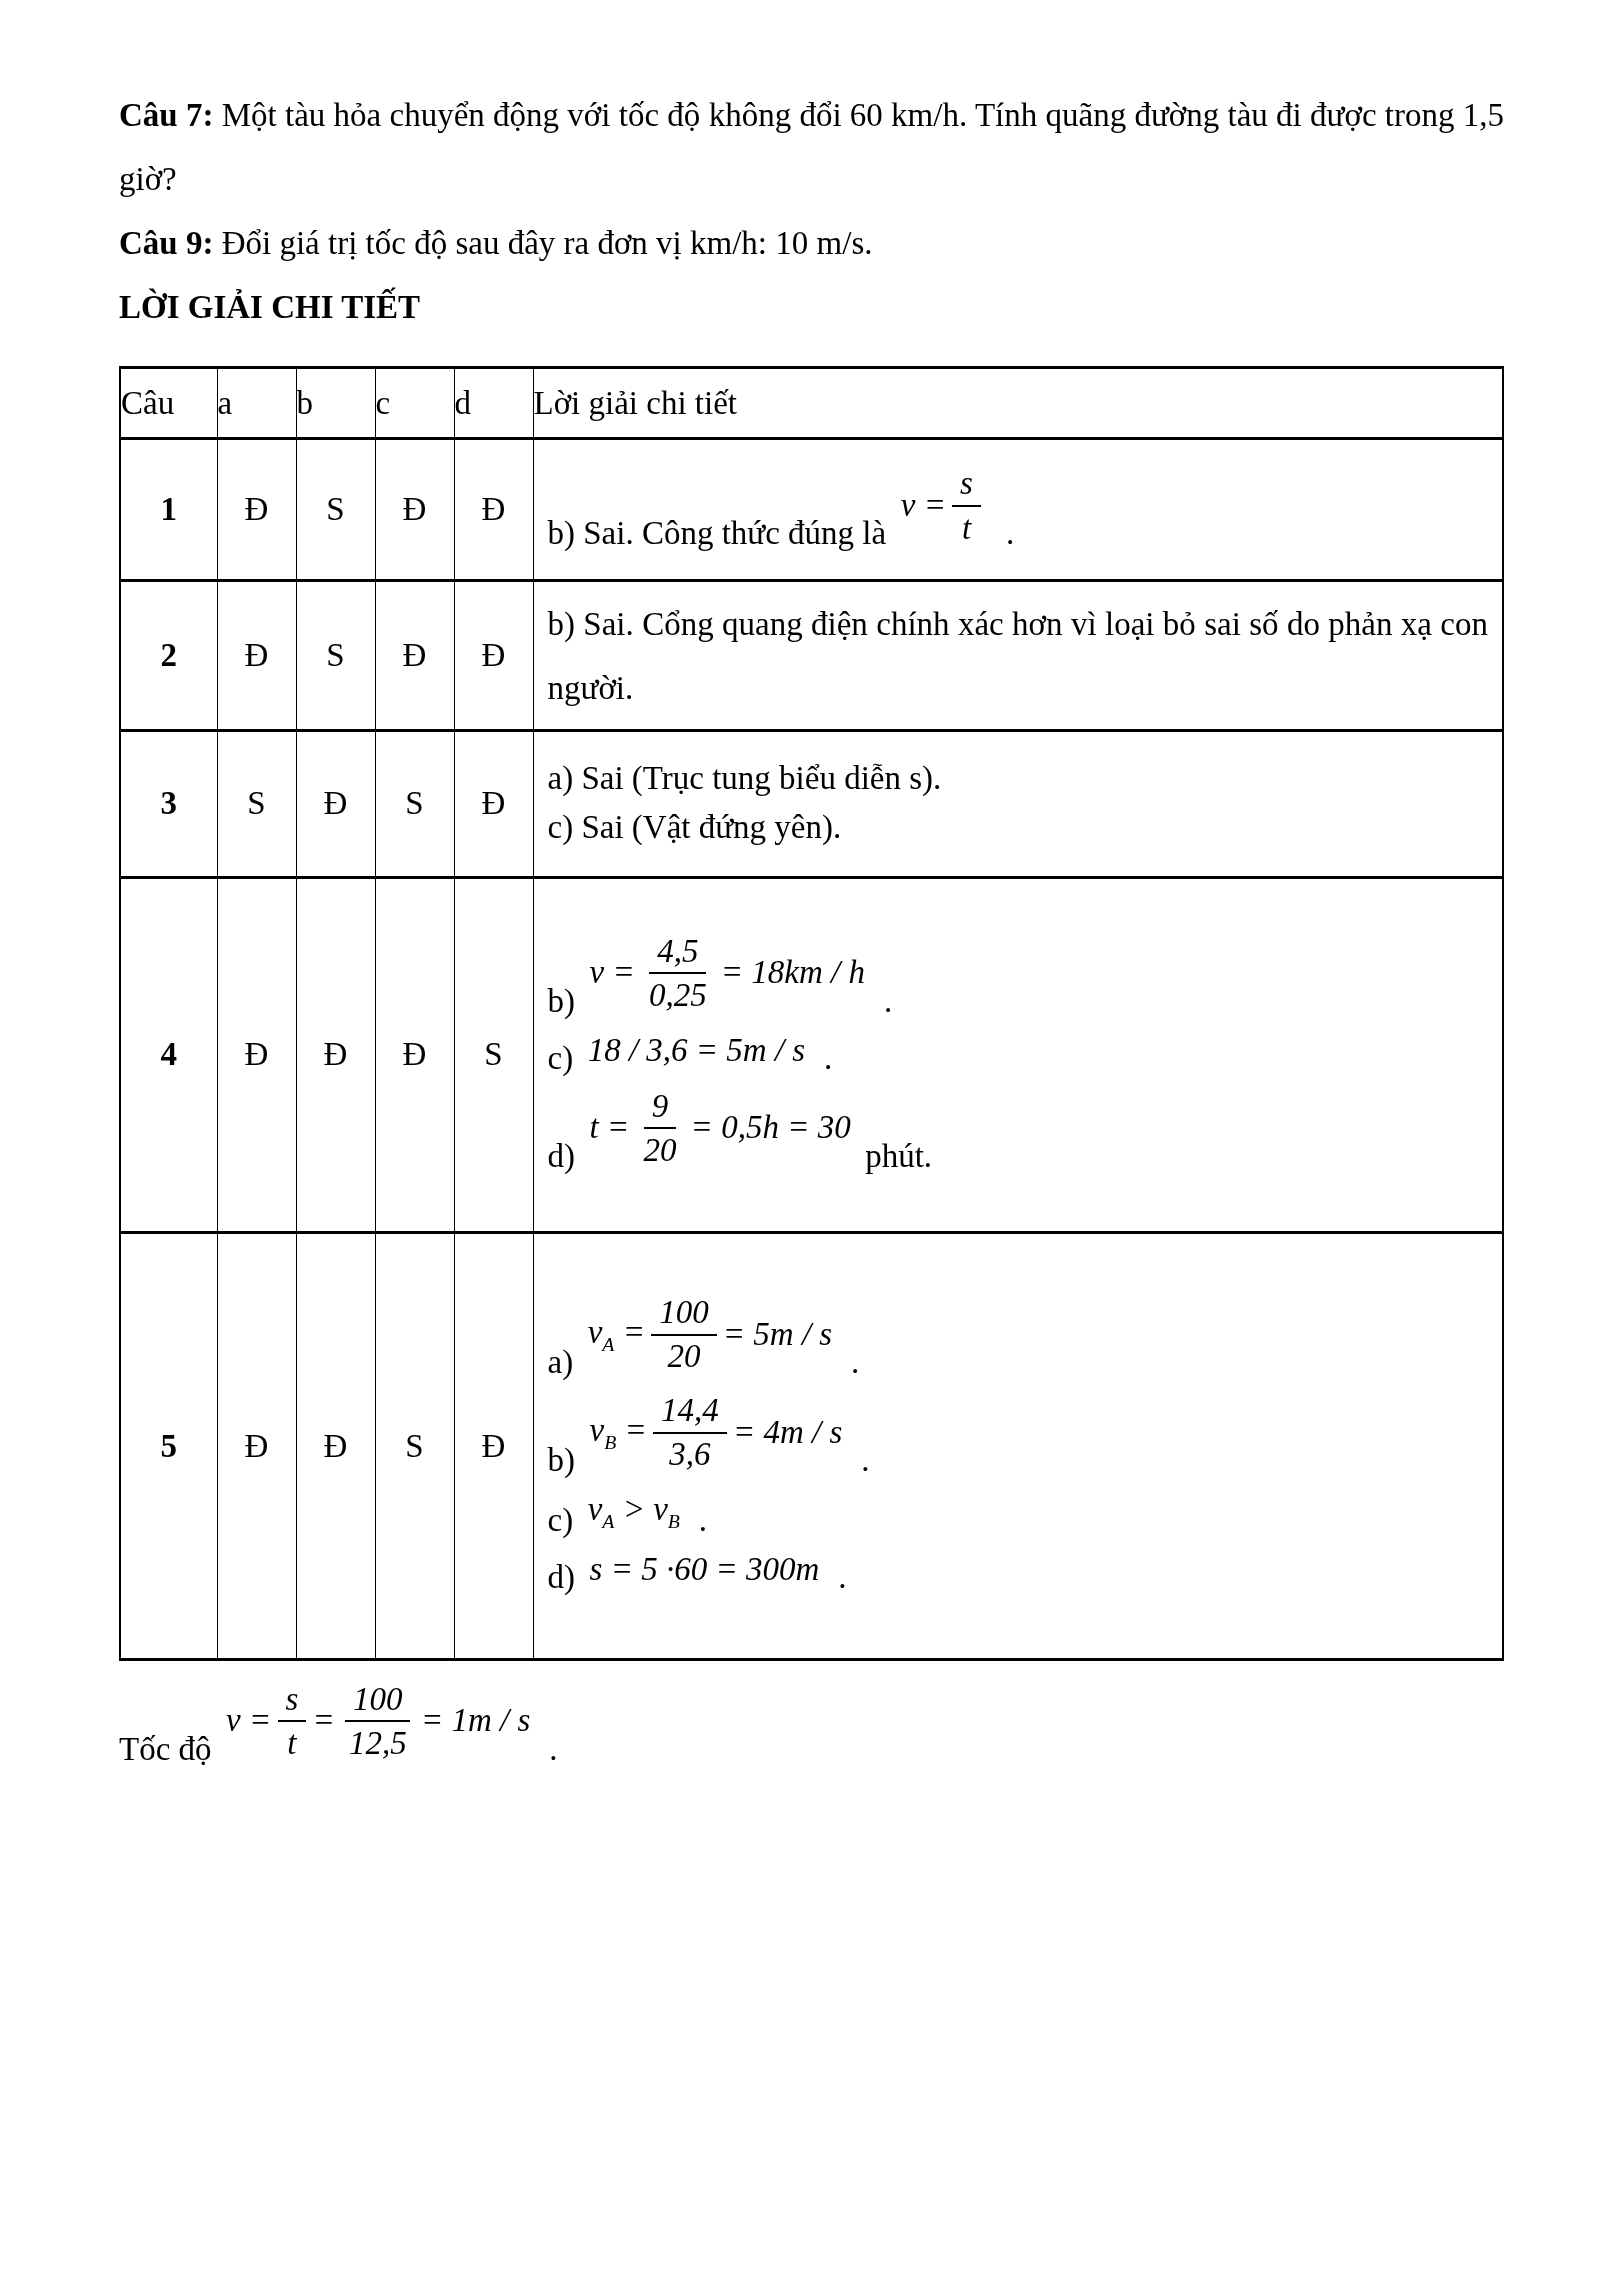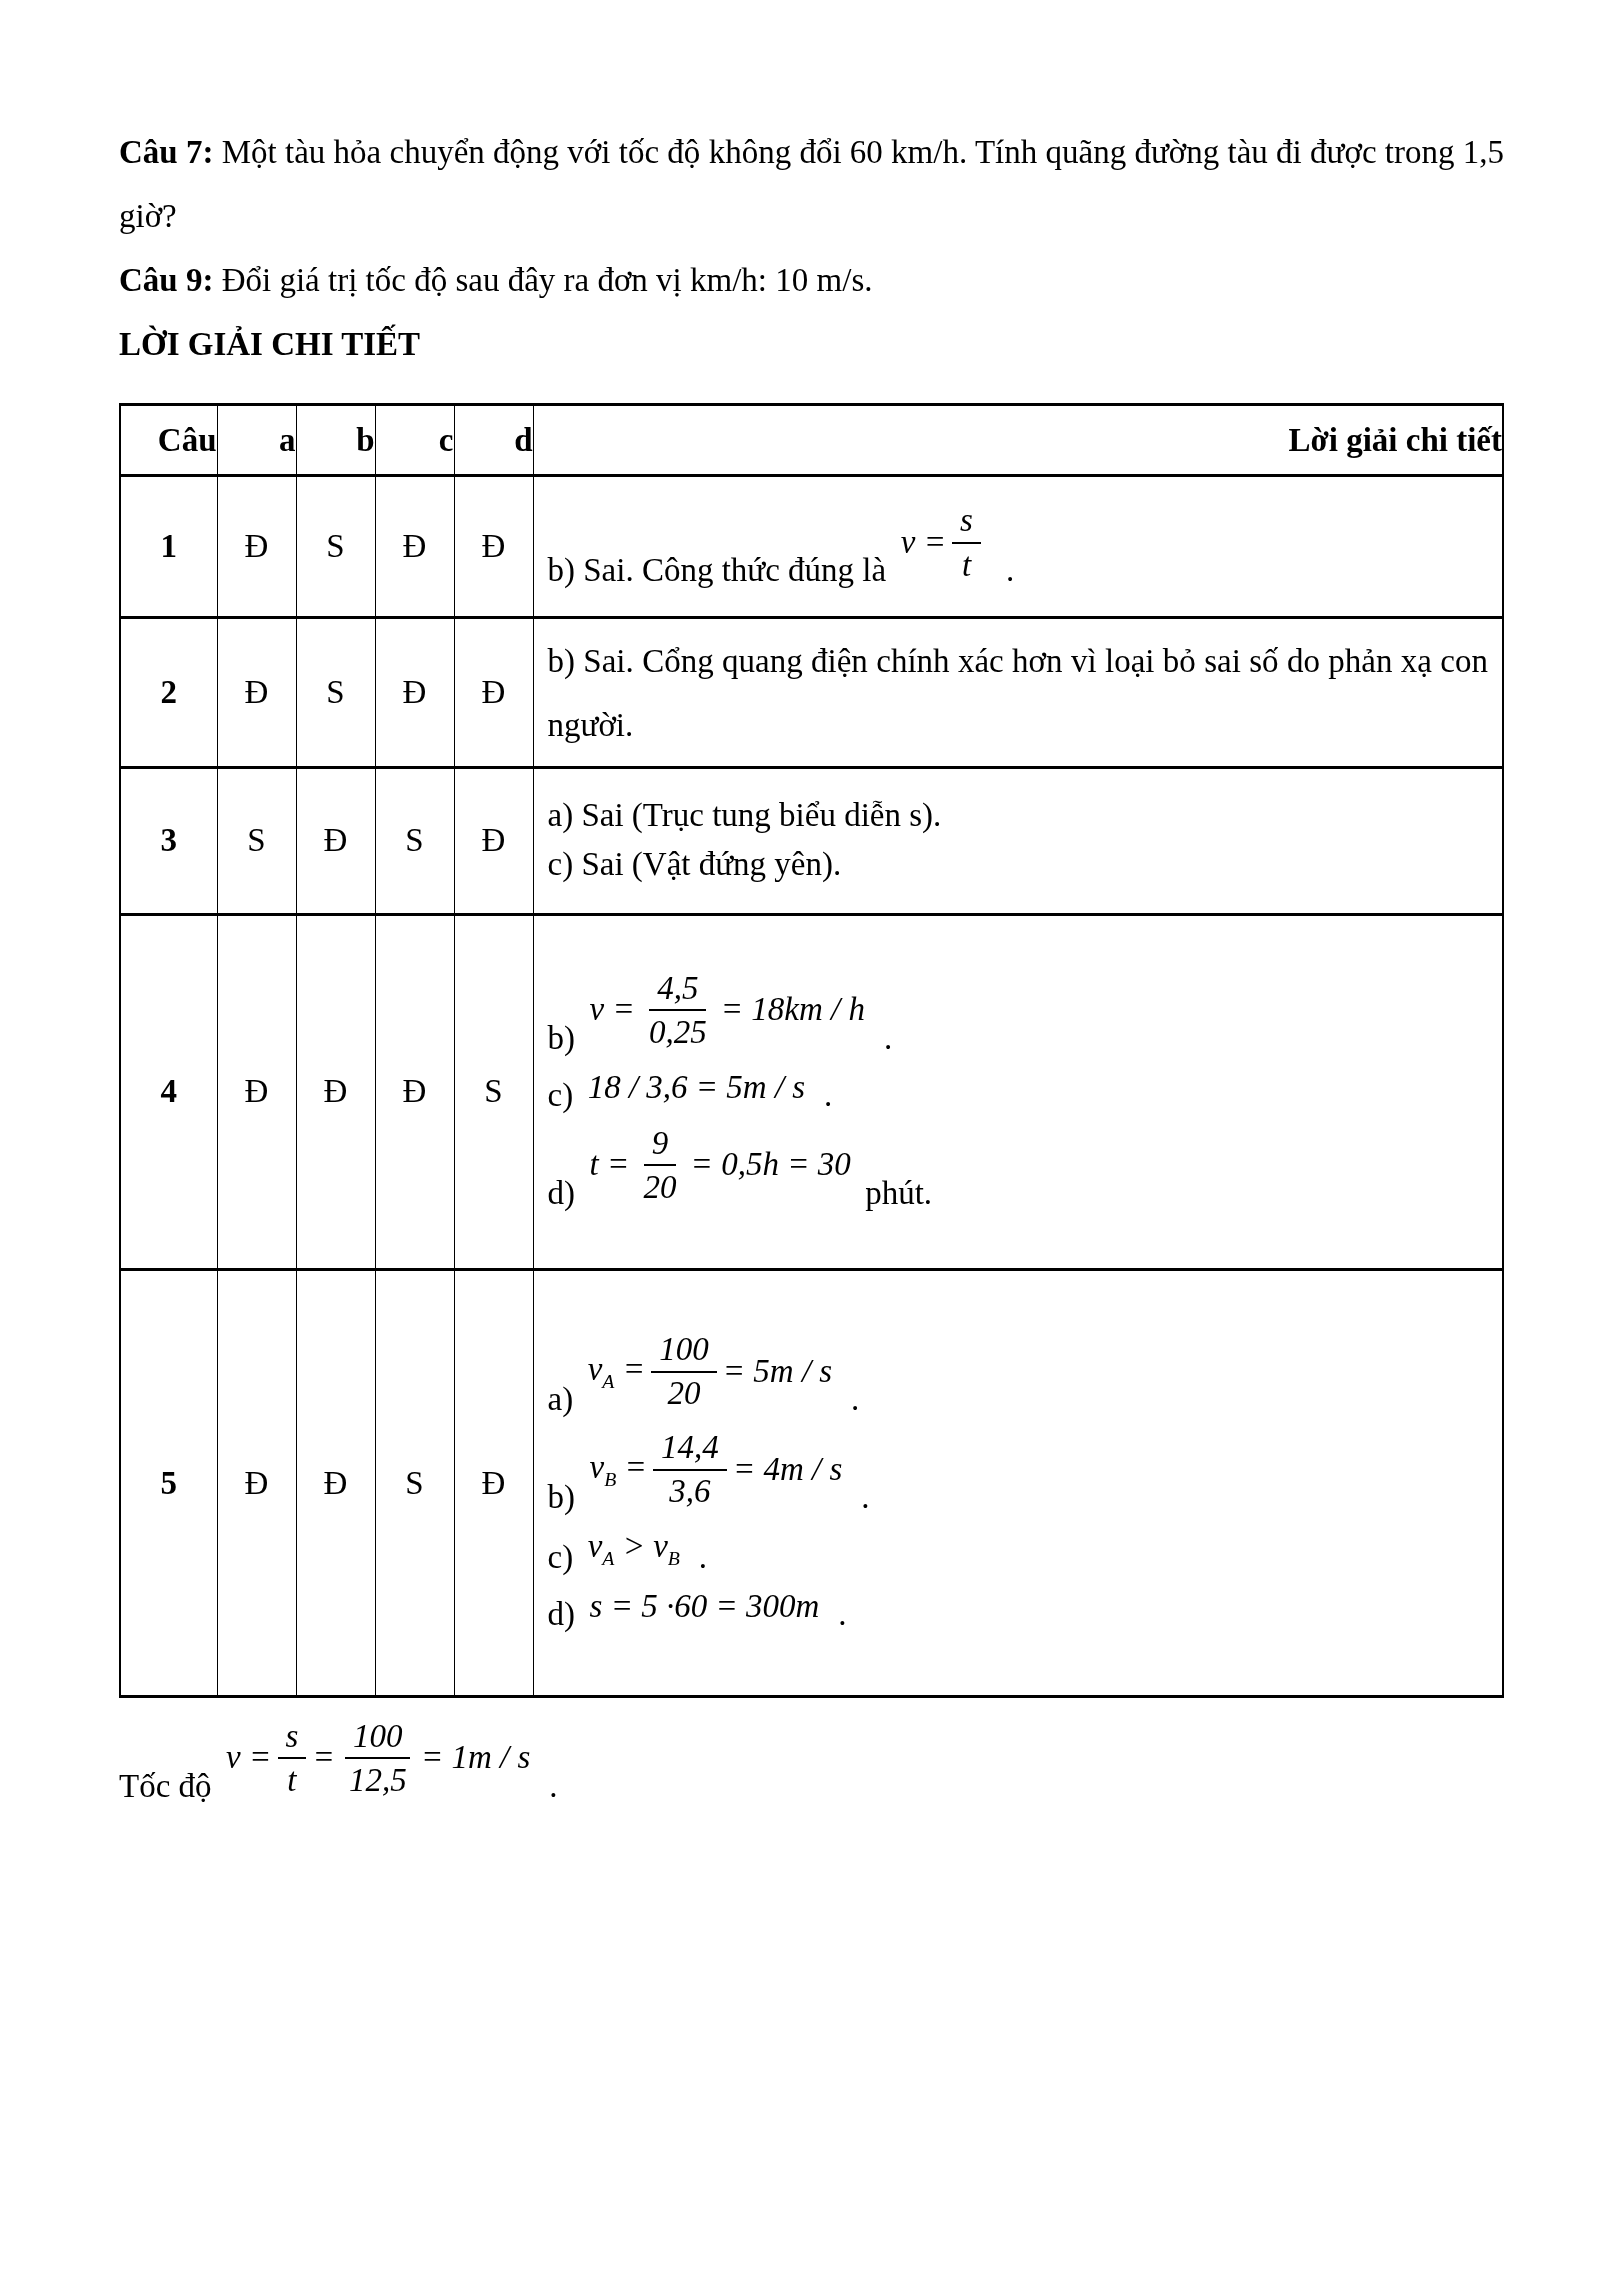--- a/index.html
+++ b/index.html
@@ -1,36 +1,36 @@
 <!DOCTYPE html>
 <html style="font-size:12.6px"><head>
 <meta charset="utf-8">
 <style>
   html,body{margin:0;padding:0;background:#ffffff;}
   body{
     width:1623px;height:2295px;overflow:hidden;
     font-family:"Liberation Serif","DejaVu Serif",serif;
     font-size:33px;color:#000;
   }
-  .page{padding:120px 119px 0 119px;}
+  .page{padding:83px 119px 0 119px;}
   .para{margin:0;text-align:justify;line-height:64px;}
   .para b{font-weight:bold;}
   .heading{margin:0;font-weight:bold;line-height:64px;}
   .heading-part2{margin-top:3.1px;}
   .heading-cau6{margin-top:7.9px;}
 
   table.anstable{
     border-collapse:collapse;width:100%;table-layout:fixed;
     margin-top:27px;border:2.4px solid #000;
   }
   th,td{
     border:1.6px solid #000;border-top-width:3.1px;border-bottom-width:3.1px;
     padding:0;background:#fff;
   }
-  thead th{height:68px;font-weight:bold;text-align:right;vertical-align:middle;margin-left:15px;}
+  thead th{height:68px;font-weight:normal;text-align:left;vertical-align:middle;margin-left:15px;}
   tbody tr:nth-child(1) td{height:130px;}
   tbody tr:nth-child(2) td{height:135px;}
   tbody tr:nth-child(3) td{height:134px;}
   tbody tr:nth-child(4) td{height:343px;}
   tbody tr:nth-child(5) td{height:415px;}
   td.num{text-align:center;vertical-align:middle;font-weight:bold;}
   td.ans{text-align:center;vertical-align:middle;}
   td.detail{vertical-align:middle;padding:4.7px 14px;}
 
   .cellpara{text-align:justify;line-height:64px;margin:4.7px 0;}

